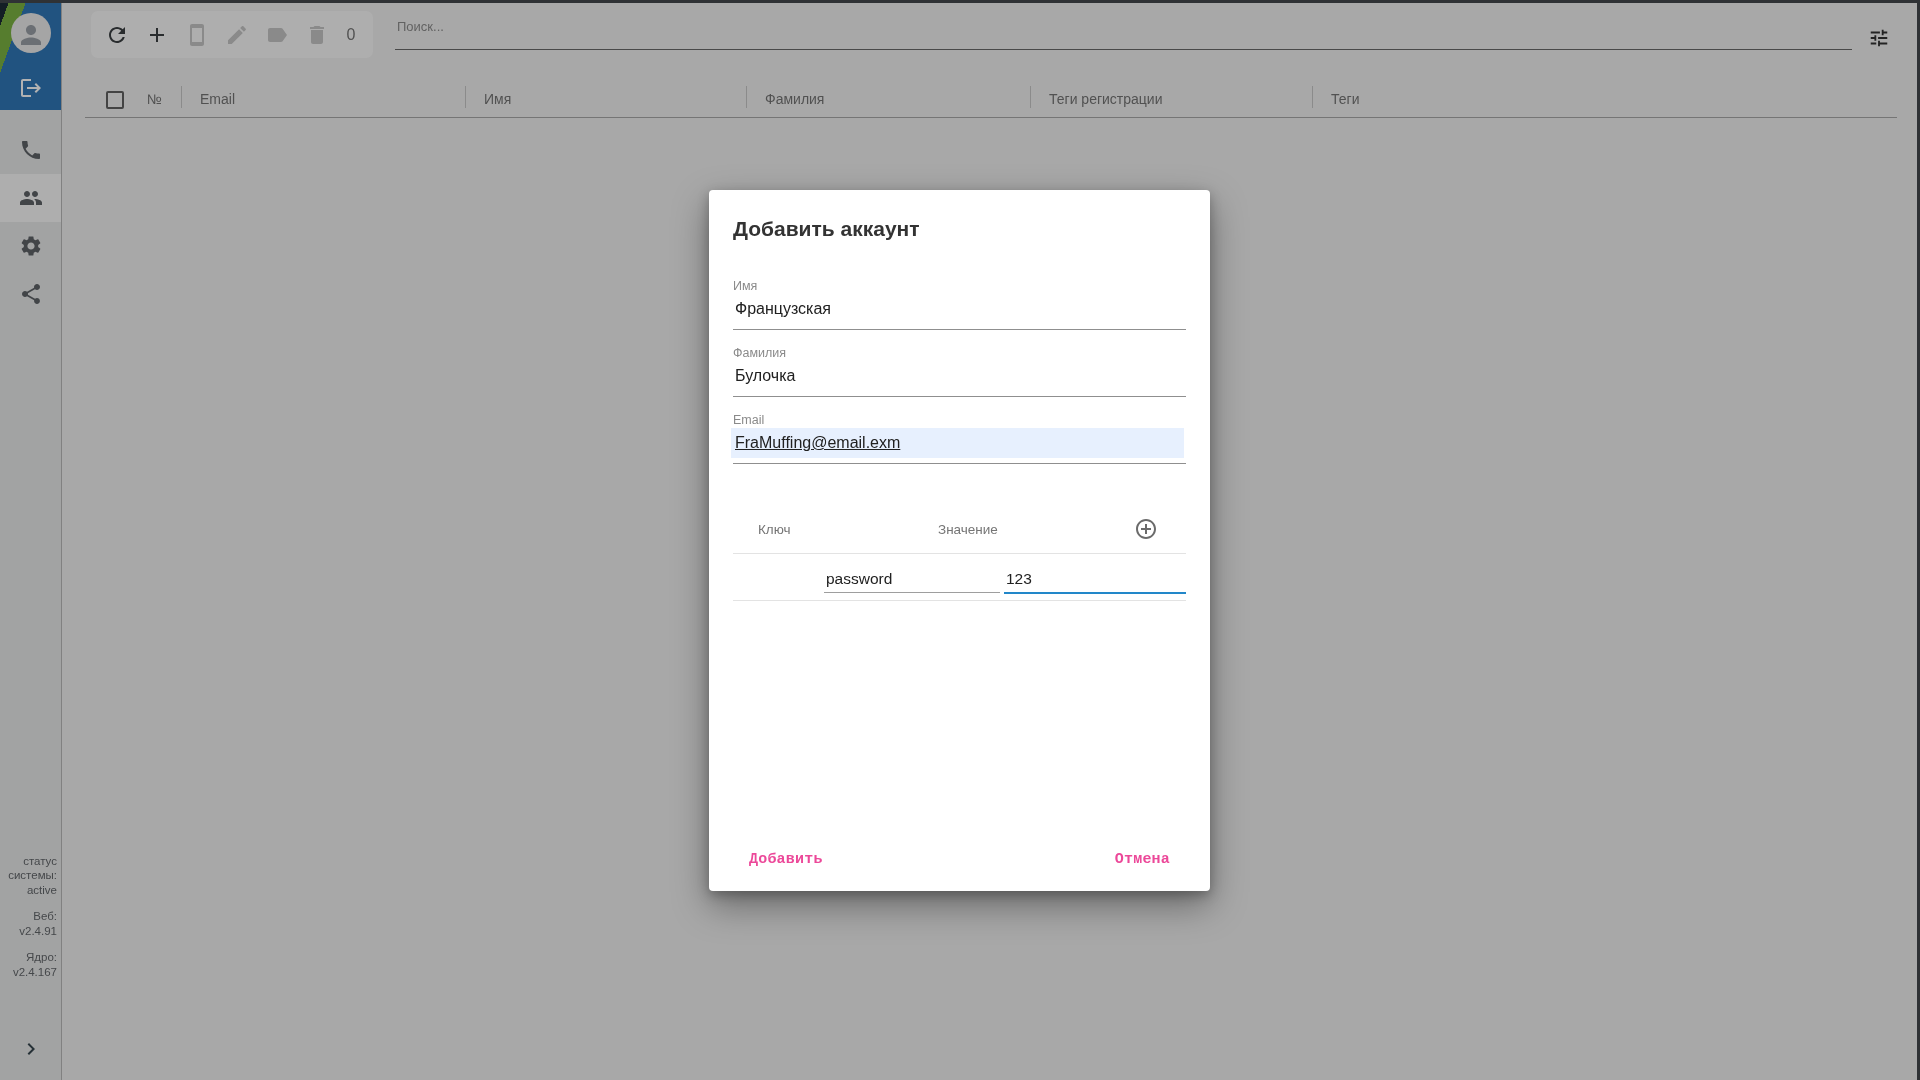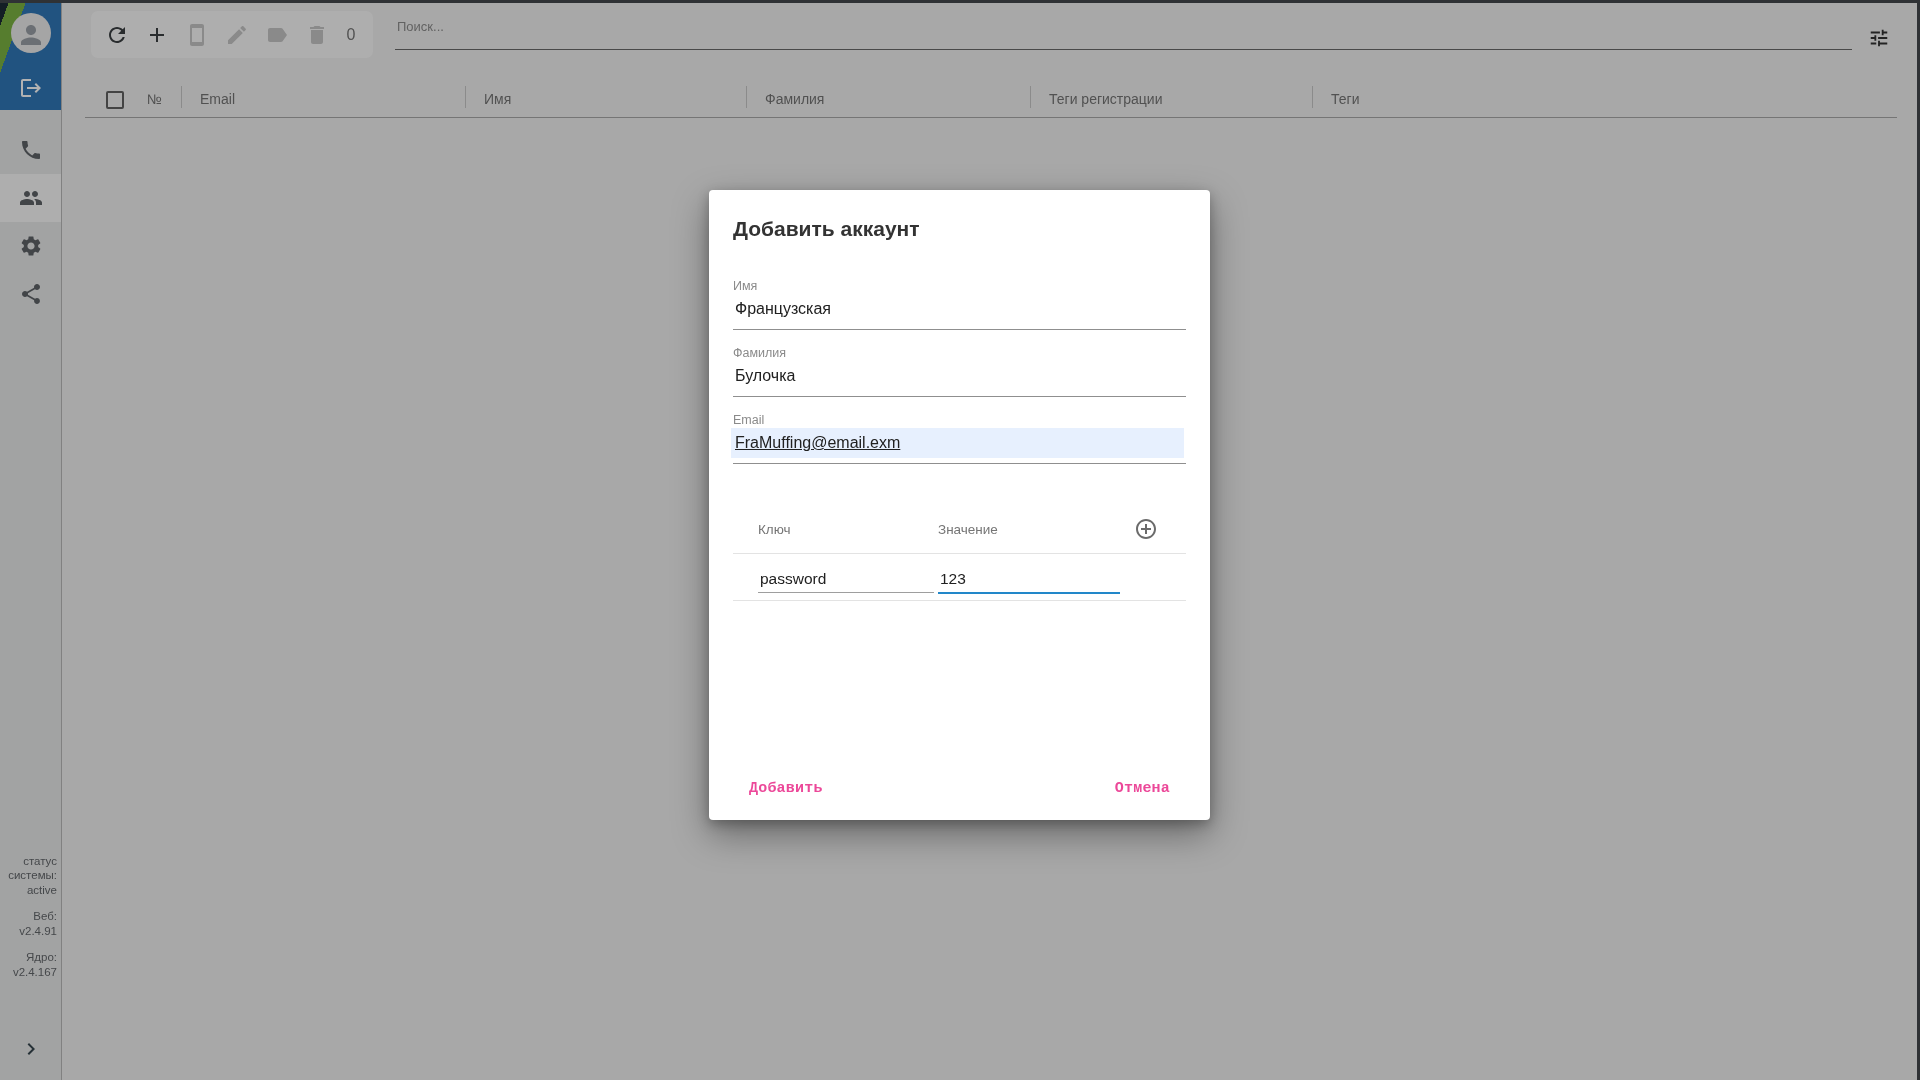--- a/index.html
+++ b/index.html
@@ -100,21 +100,21 @@
   }
   .th-num { width:46px; padding-left:12px; }
   .th-id  { width:290px; } .th-email{ width:284px; } .th-name{ width:281px; }
   .th-last{ width:284px; } .th-date { width:282px; } .th-tags{ flex:1 1 auto; }
 
   
   .backdrop { position:absolute; inset:0; background:rgba(0,0,0,0.30); z-index:10; }
 
   
   .modal {
-    position:absolute; left:709px; top:190px; width:501px; height:630px; z-index:20;
+    position:absolute; left:709px; top:190px; width:501px; height:701px; z-index:20;
     background:#ffffff; border-radius:4px;
     box-shadow:0 14px 36px rgba(0,0,0,0.38), 0 4px 12px rgba(0,0,0,0.25);
     padding:0 24px; display:flex; flex-direction:column;
   }
   .modal-title { margin:26px 0 0 0; font-size:21px; line-height:26px; font-weight:700; color:#333333; }
 
   .mfields { margin-top:37px; }
   .mfield { border-bottom:1px solid #8f8f8f; padding-bottom:5px; margin-bottom:16px; }
   .mfield label { display:block; font-size:12.5px; line-height:15px; color:#8a8a8a; }
   .mfield input {
@@ -123,21 +123,21 @@
   }
   .mfield input.autofill { background:#e7f0fe;text-decoration:underline; }
 
   .params { margin-top:37px; }
   .params-head { display:flex; align-items:center; height:24px; }
   .p-key-h   { width:180px; margin-left:25px; font-size:13.5px; color:#757575; }
   .p-value-h { flex:1; font-size:13.5px; color:#757575; }
   .p-add-btn { width:24px; height:24px; margin-right:28px; color:#6b6b6b; cursor:pointer; background:none; border:0; padding:0; }
   .p-add-btn svg { width:24px; height:24px; }
   .params-divider { height:1px; background:#e3e3e3; margin-top:12px; }
-  .params-row { display:flex; align-items:flex-start; margin-top:13px; }
+  .params-row { display:flex; align-items:flex-start; margin-top:13px;justify-content:flex-end; }
   .params-row input {
     border:0; outline:none; background:transparent; font-family:inherit;
     font-size:15.5px; line-height:20px; color:#212121; padding:2px 2px 3px 2px;
   }
   .p-key-input   { width:176px; margin-left:25px; border-bottom:1px solid #9e9e9e !important; }
   .p-value-input { width:182px; margin-left:4px;  border-bottom:2px solid #2287c9 !important; }
 
   .modal-actions {
     margin-top:auto; margin-bottom:14px; display:flex; justify-content:space-between;
   }

